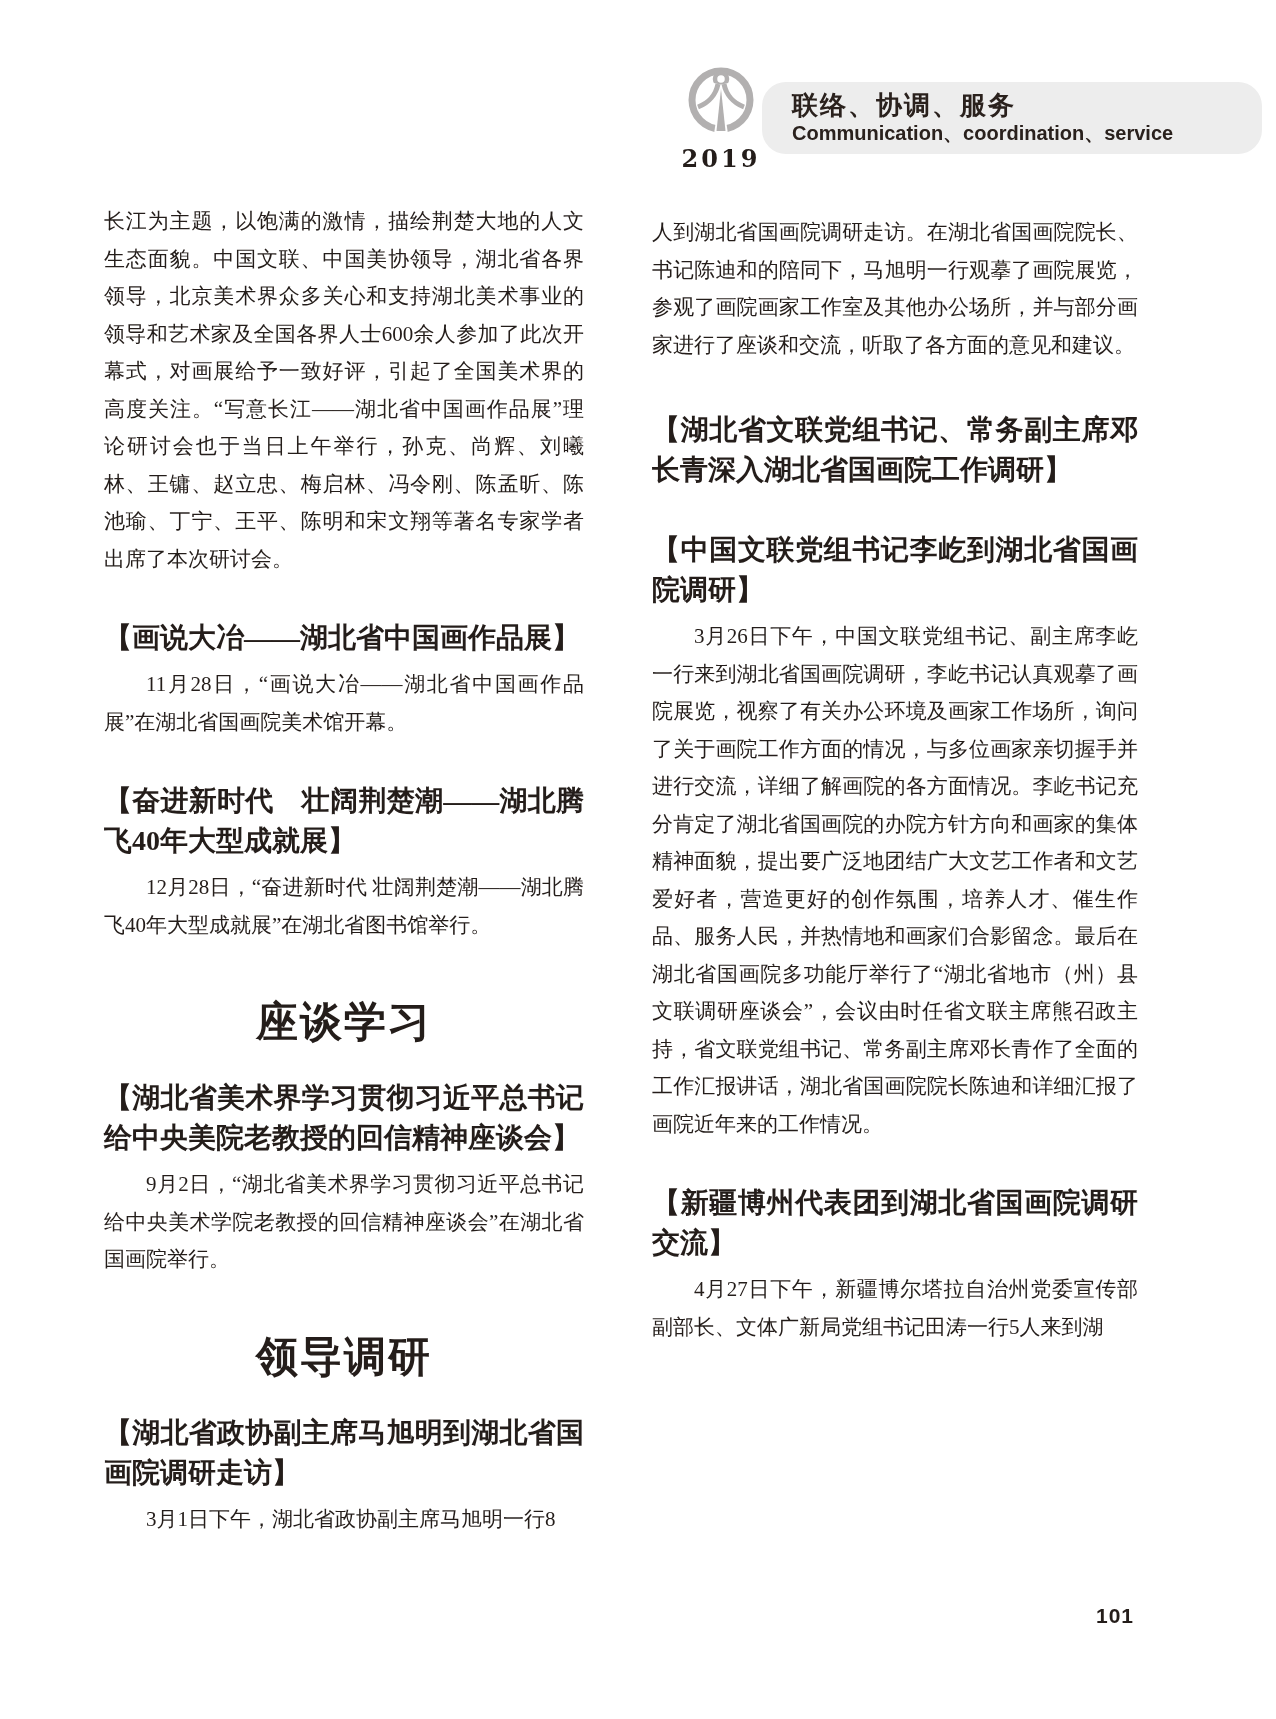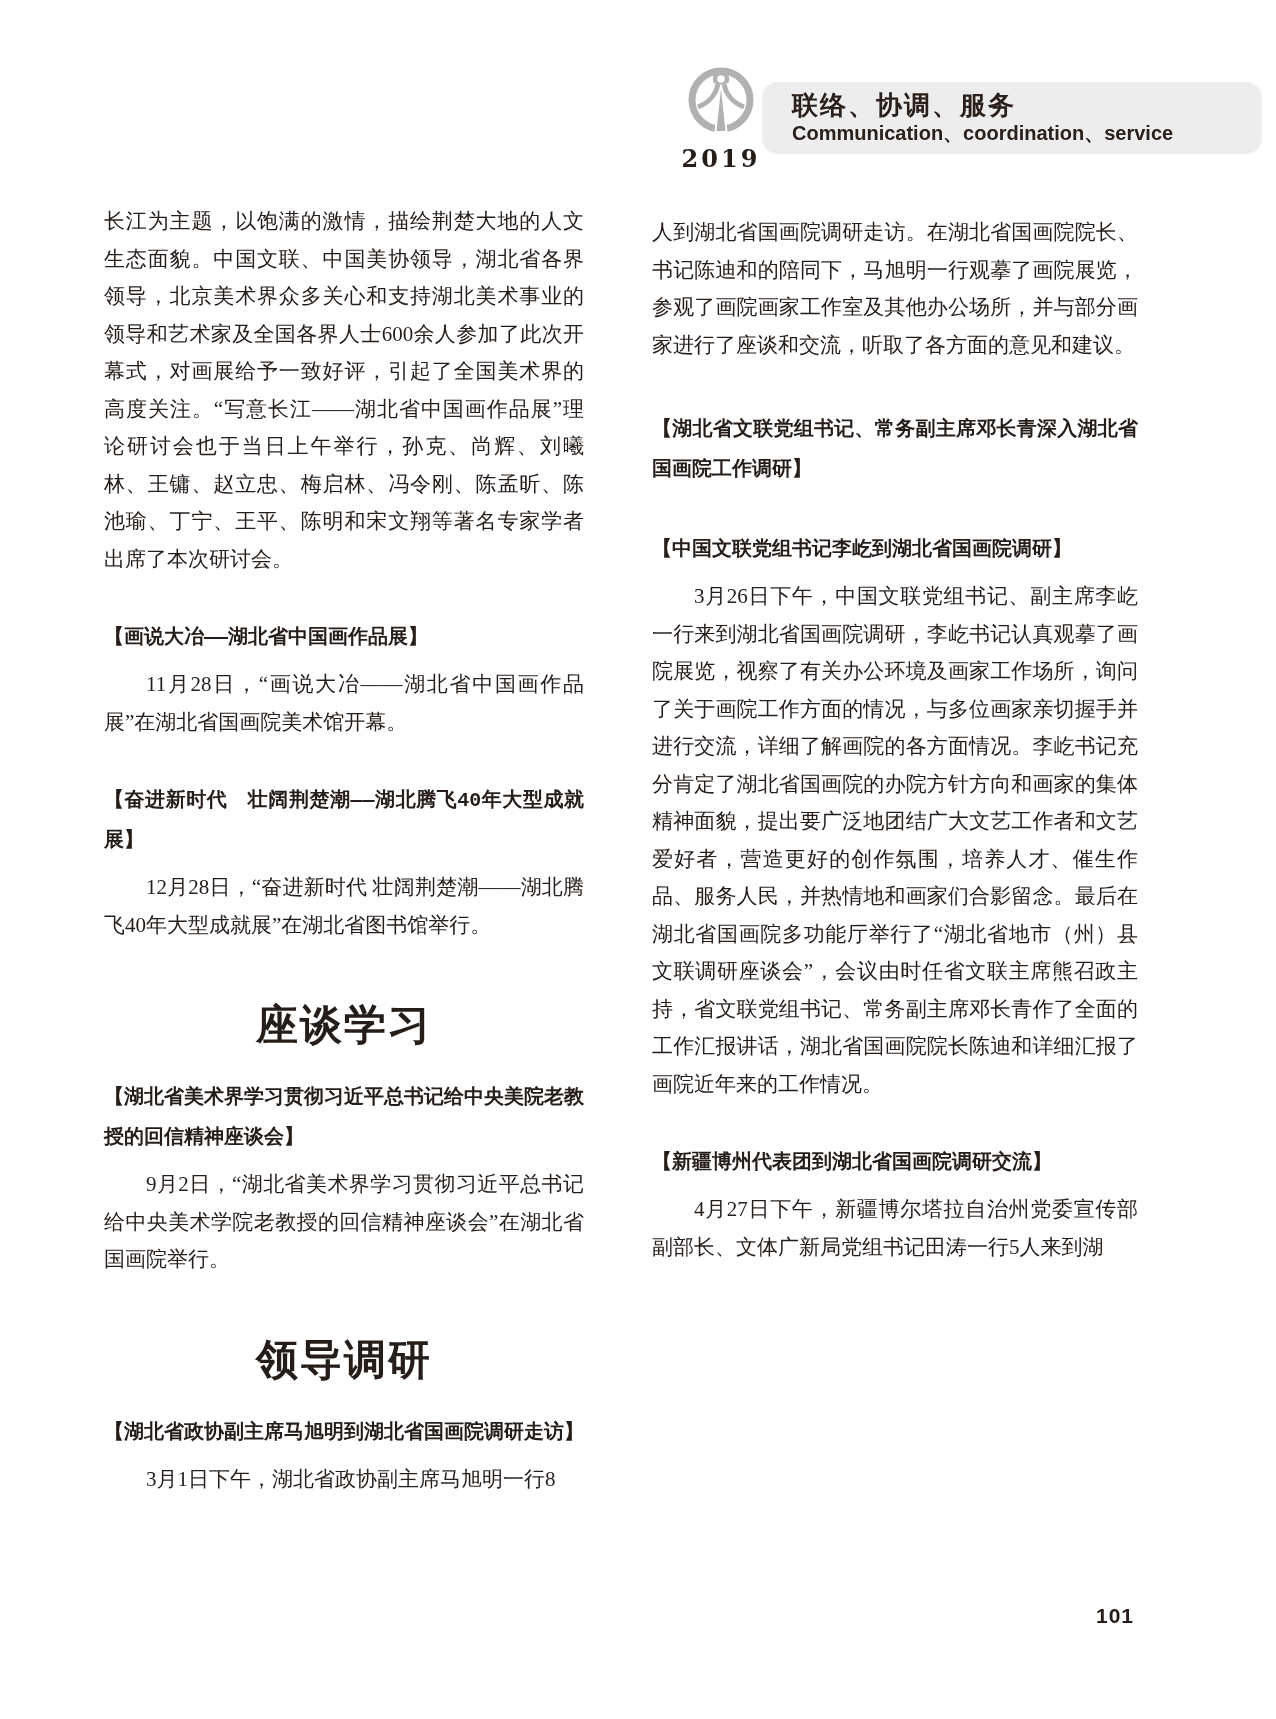--- a/index.html
+++ b/index.html
@@ -18,21 +18,21 @@
     text-align:center;
   }
   .logo-year{
     margin-top:2px;
     font-family:"DejaVu Serif","Liberation Serif",serif;
     font-weight:bold;font-size:24px;letter-spacing:3px;
     color:#241d1a;
   }
   .banner{
     position:absolute;left:762px;top:82px;width:500px;height:72px;
-    background:#ededed;border-radius:16px;
+    background:#ededed;border-radius:24px;
     display:flex;flex-direction:column;justify-content:center;
     padding-left:30px;box-sizing:border-box;
   }
   .banner-zh{
     font-family:"Liberation Sans","DejaVu Sans",sans-serif;
     font-weight:bold;font-size:26px;line-height:30px;
     letter-spacing:2px;color:#2a211d;
   }
   .banner-en{
     font-family:"Liberation Sans","DejaVu Sans",sans-serif;
@@ -46,27 +46,27 @@
     font-size:21px;line-height:37.5px;
     text-align:justify;
   }
   .col-left{left:104px;width:480px;}
   .col-right{left:652px;width:486px;margin-top:11px;}
 
   .para{margin:0;}
   .entry-body{margin:8px 0 0;text-indent:2em;}
   .entry-title{
     margin:40px 0 0;
-    font-weight:bold;font-size:20px;line-height:40px;
-    font-family:Liberation Mono, monospace;
+    font-weight:bold;font-size:28px;line-height:40px;
+    font-family:Liberation Serif, serif;
   }
   .entry-title.tight{margin-top:46px;}
   .chapter{
     margin:56px 0 0;
-    font-family:Liberation Serif, serif;
+    font-family:Liberation Mono, monospace;
     font-weight:bold;font-size:42px;line-height:50px;
     text-align:center;letter-spacing:2px;
   }
   .after-chapter{margin-top:28px;}
 
   
   .page-number{
     position:absolute;left:1096px;top:1604px;
     font-family:"Liberation Sans","DejaVu Sans",sans-serif;
     font-weight:bold;font-size:21px;color:#241d1a;

